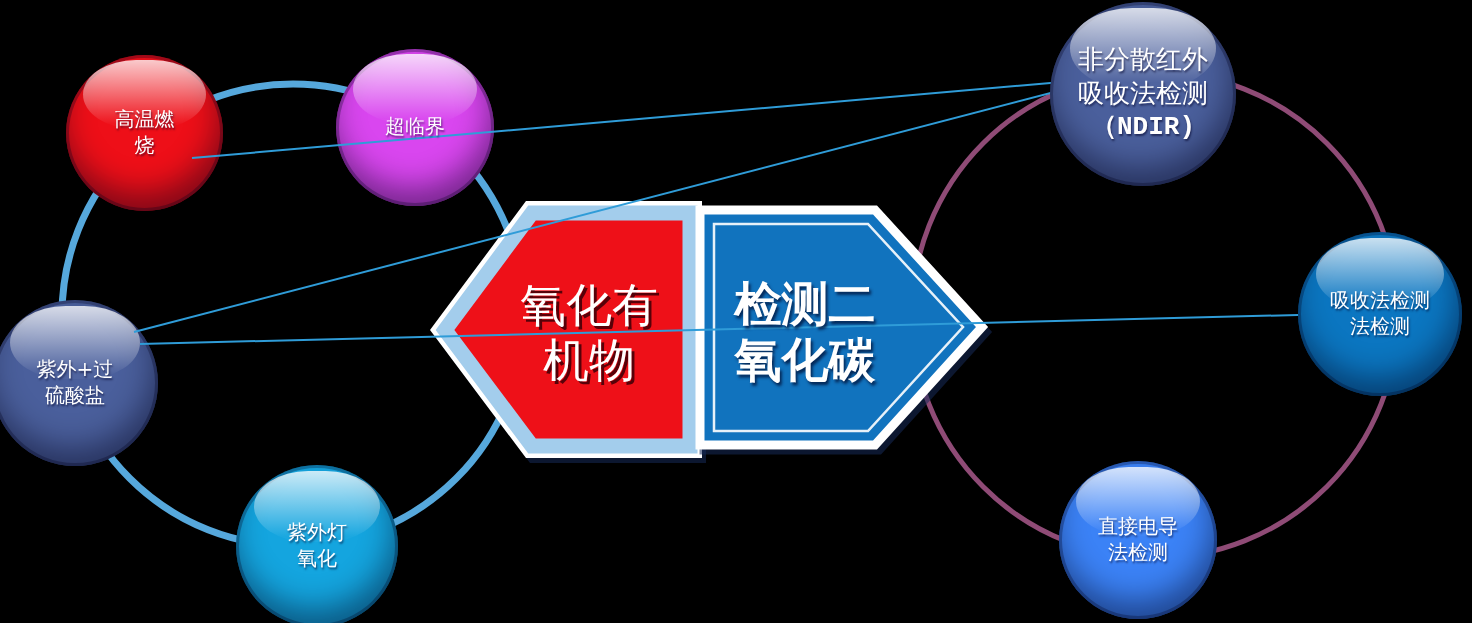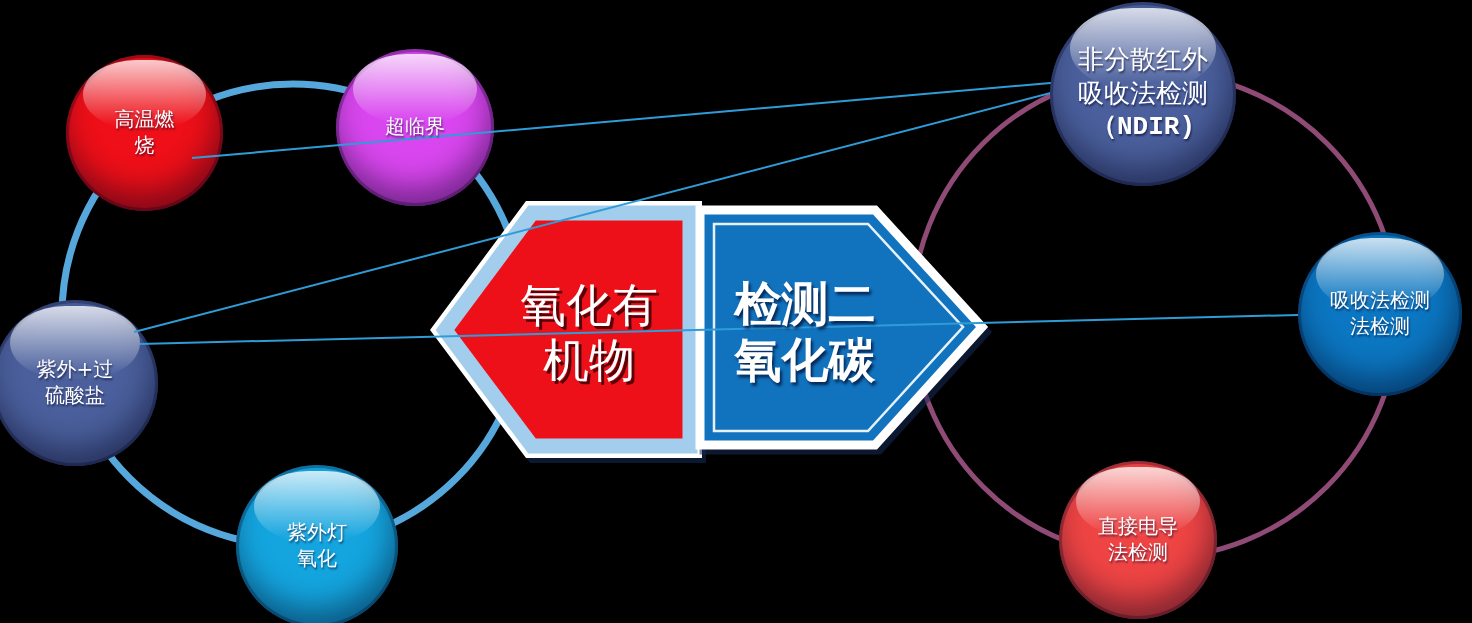--- a/index.html
+++ b/index.html
@@ -80,18 +80,18 @@
   </svg>
 
   <div class="node node-ndir" style="left: 1050px; top: 2px; width: 186px; height: 184px; background: rgb(74, 95, 156);">
     <span class="nlabel"><span>非分散红外
 吸收法检测</span><span class="ndir-sub">（NDIR)</span></span>
   </div>
   <div class="node" style="left: 1298px; top: 232px; width: 164px; height: 164px; background: rgb(11, 118, 193);">
     <span class="nlabel">吸收法检测
 法检测</span>
   </div>
-  <div class="node" style="left: 1059px; top: 461px; width: 158px; height: 158px; background: #ef4444;">
+  <div class="node" style="left: 1059px; top: 461px; width: 158px; height: 158px; background: #3b82f6;">
     <span class="nlabel">直接电导
 法检测</span>
   </div>
 
 </div>
 
 </body></html>

